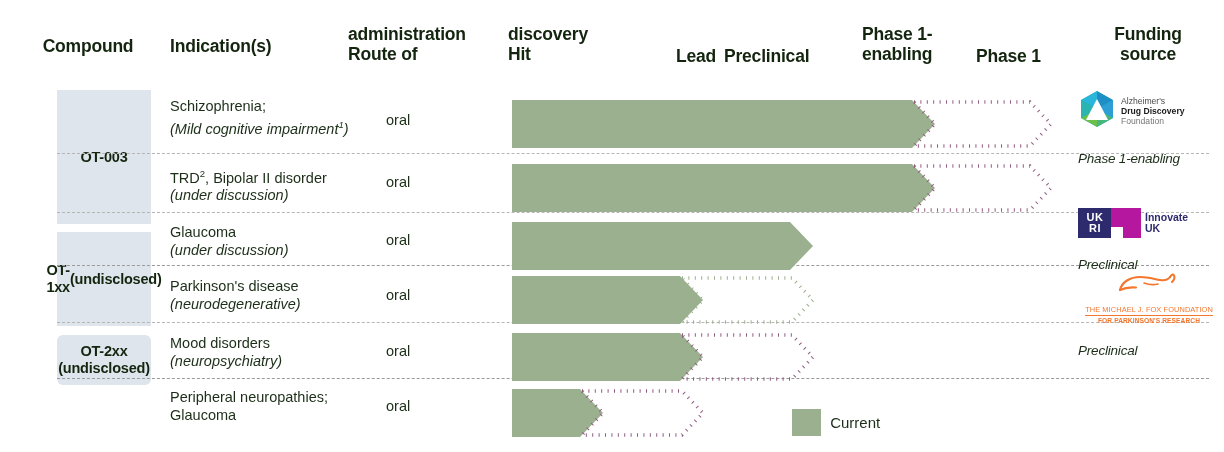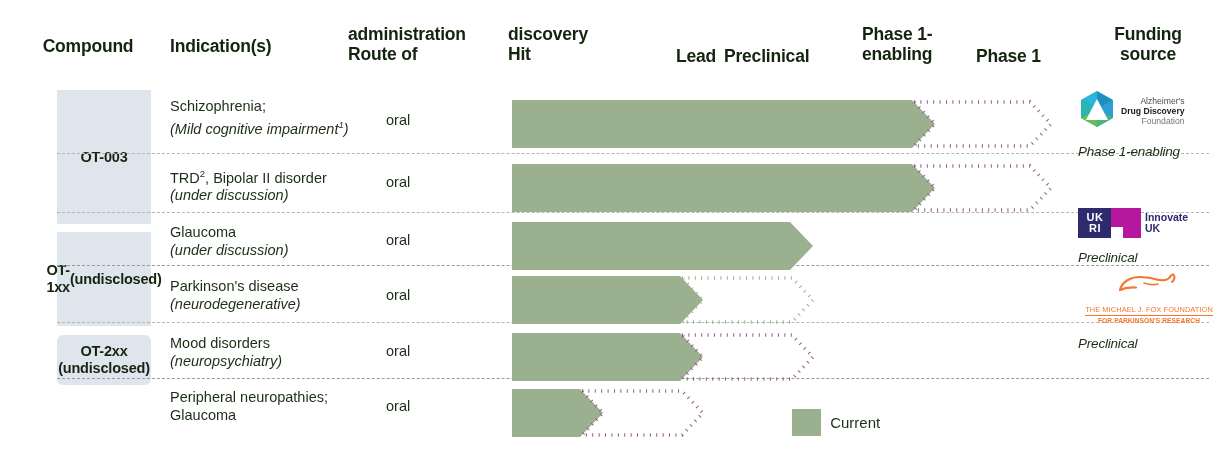--- a/index.html
+++ b/index.html
@@ -119,31 +119,30 @@
   .fund {
     position: absolute;
     left: 1078px;
     width: 142px;
     text-align: left;
   }
   .fund-cap {
     font-style: italic;
     font-size: 13.5px;
     color: #1c2e18;
-    margin-top: 12px;
+    margin-top: 19px;
     display: block;
     letter-spacing: -0.2px;
   }
   .logo-row { display: flex; align-items: center; gap: 5px; }
 
   .addf-txt {
     font-size: 8.6px;
     line-height: 10px;
     color: #4a4a4a;
-    text-align: right;
   }
   .addf-txt b { color: #1a1a1a; }
   .addf-txt .l3 { color: #777; }
 
   .ukri-mark {
     width: 34px; height: 30px;
     background: #2d2a6e;
     color: #fff;
     font-weight: bold;
     font-size: 11px;

